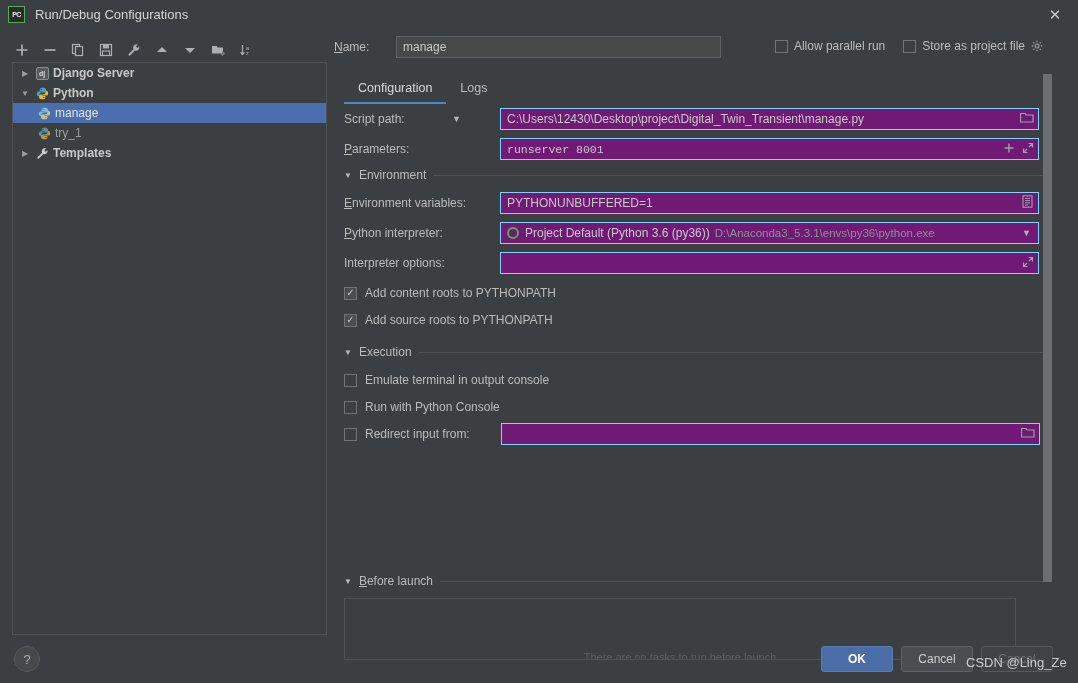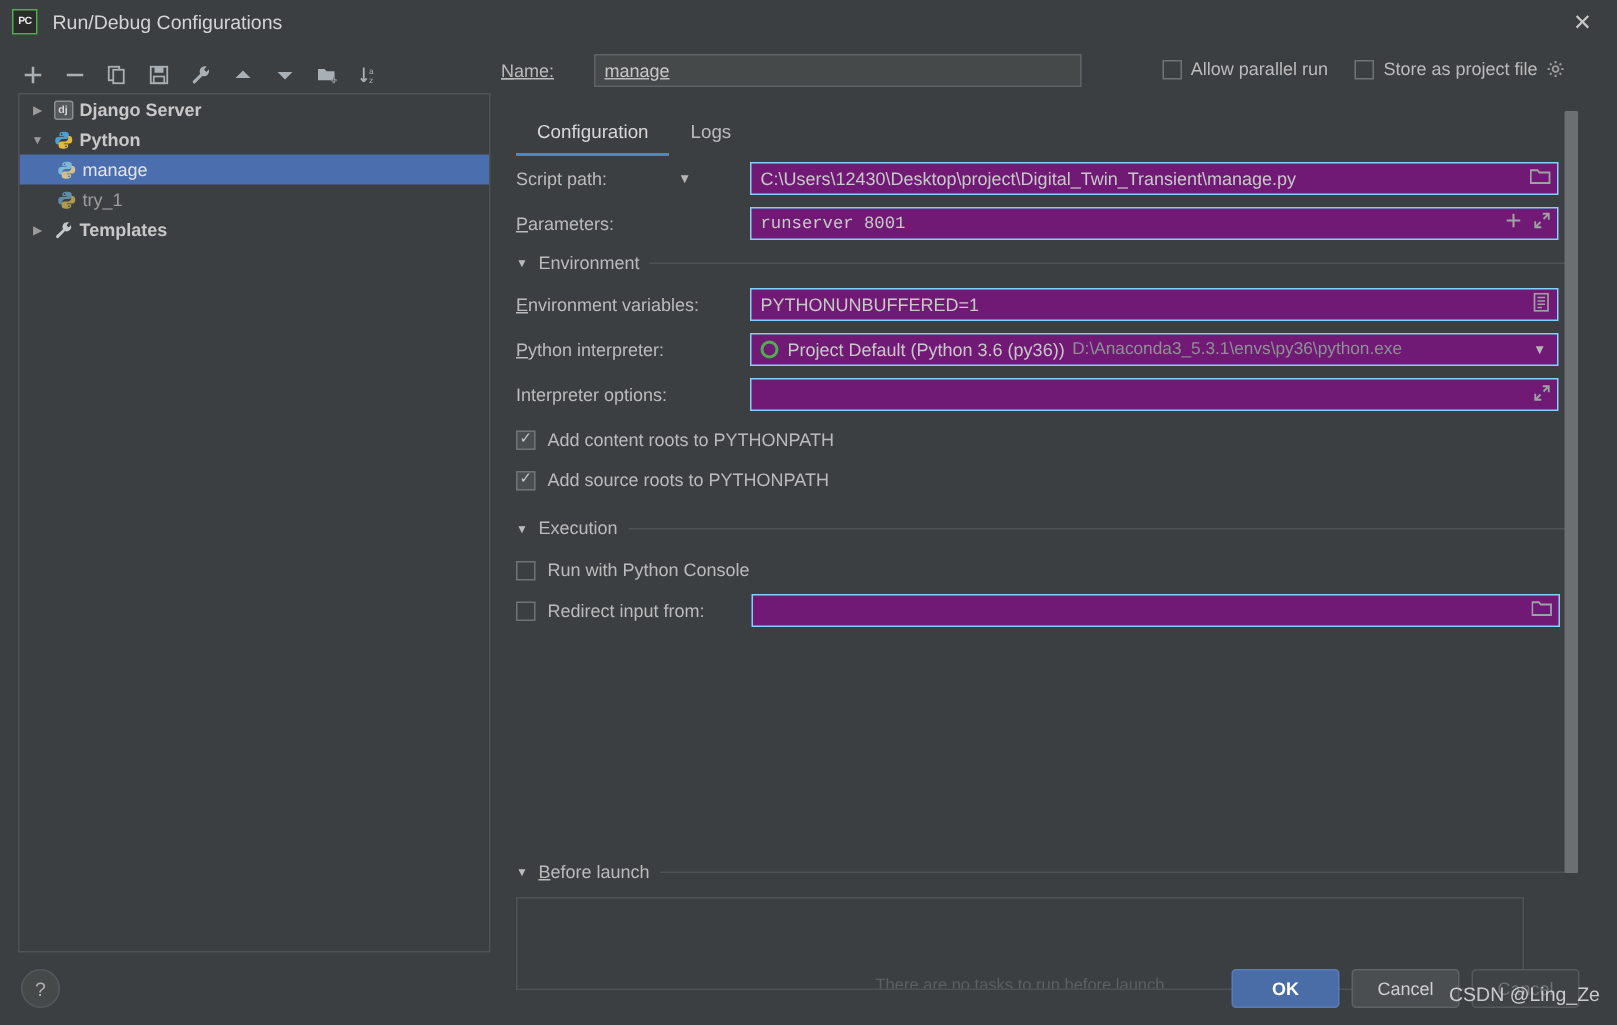--- a/index.html
+++ b/index.html
@@ -77,21 +77,21 @@
   .indent-1 { padding-left: 22px; }
 
   .dj-badge {
     width: 13px; height: 13px; border: 1px solid #8a8f91; border-radius: 2px;
     background: #55595b; color: #d8d8d8; font-size: 7px; font-weight: bold;
     display: flex; align-items: center; justify-content: center;
   }
 
   
   .right {
-    position: absolute; left: 334px; top: 36px; width: 716px; height: 600px; text-decoration: underline;
+    position: absolute; left: 334px; top: 36px; width: 716px; height: 600px;
   }
 
   .name-row { display: flex; align-items: center; height: 22px; }
   .lbl { color: #bbbbbb; font-size: 12px; }
   .lbl u { text-decoration: underline; }
   .name-input {
     margin-left: 0px; width: 325px; height: 22px;
     background: #45494a; border: 1px solid #5e6364;
     color: #c8c8c8; font-size: 12px;
     display: flex; align-items: center; padding-left: 6px;
@@ -452,20 +452,24 @@
       </div>
 
       <div class="section-head" style="margin-top:14px">
         <span class="caret">▼</span>
         <span>Execution</span>
         <span class="rule"></span>
       </div>
 
       <div class="inline-chk">
         <span class="chkbox"></span>
+        <span>Emulate terminal in output console</span>
+      </div>
+      <div class="inline-chk">
+        <span class="chkbox"></span>
         <span>Run with Python Console</span>
       </div>
       <div class="inline-chk">
         <span class="chkbox"></span>
         <span>Redirect input from:</span>
         <div class="field" style="width:539px;margin-left:23px">
           <span></span>
           <span class="field-actions">
             <span>
               <svg width="14" height="12" viewBox="0 0 14 12">

